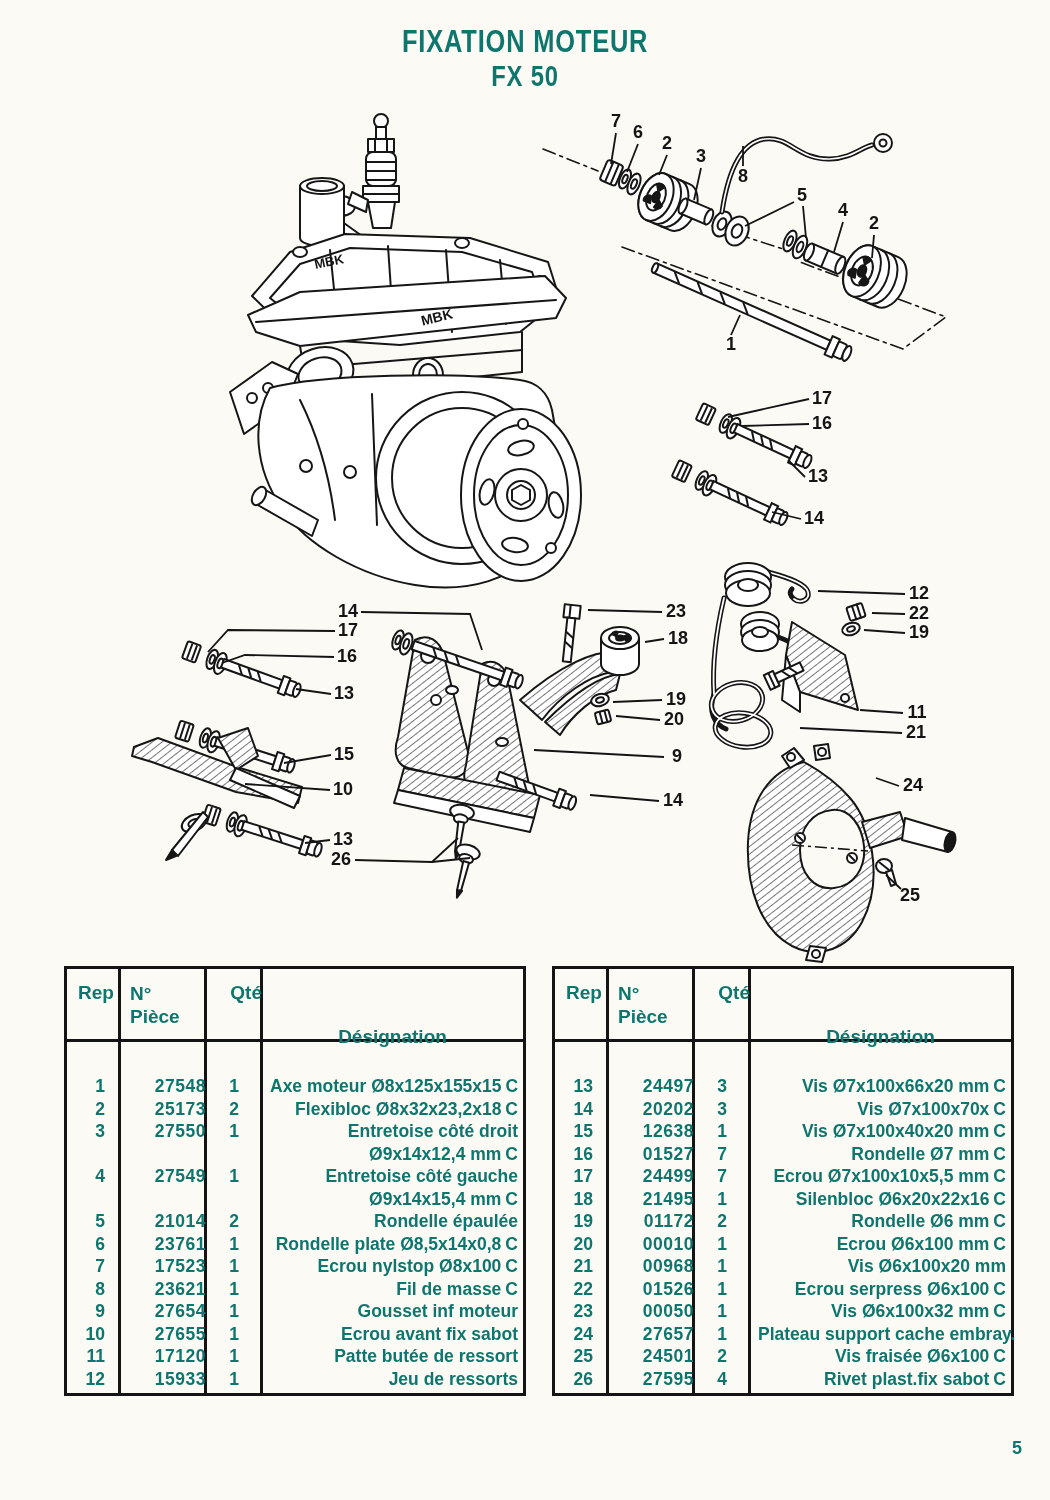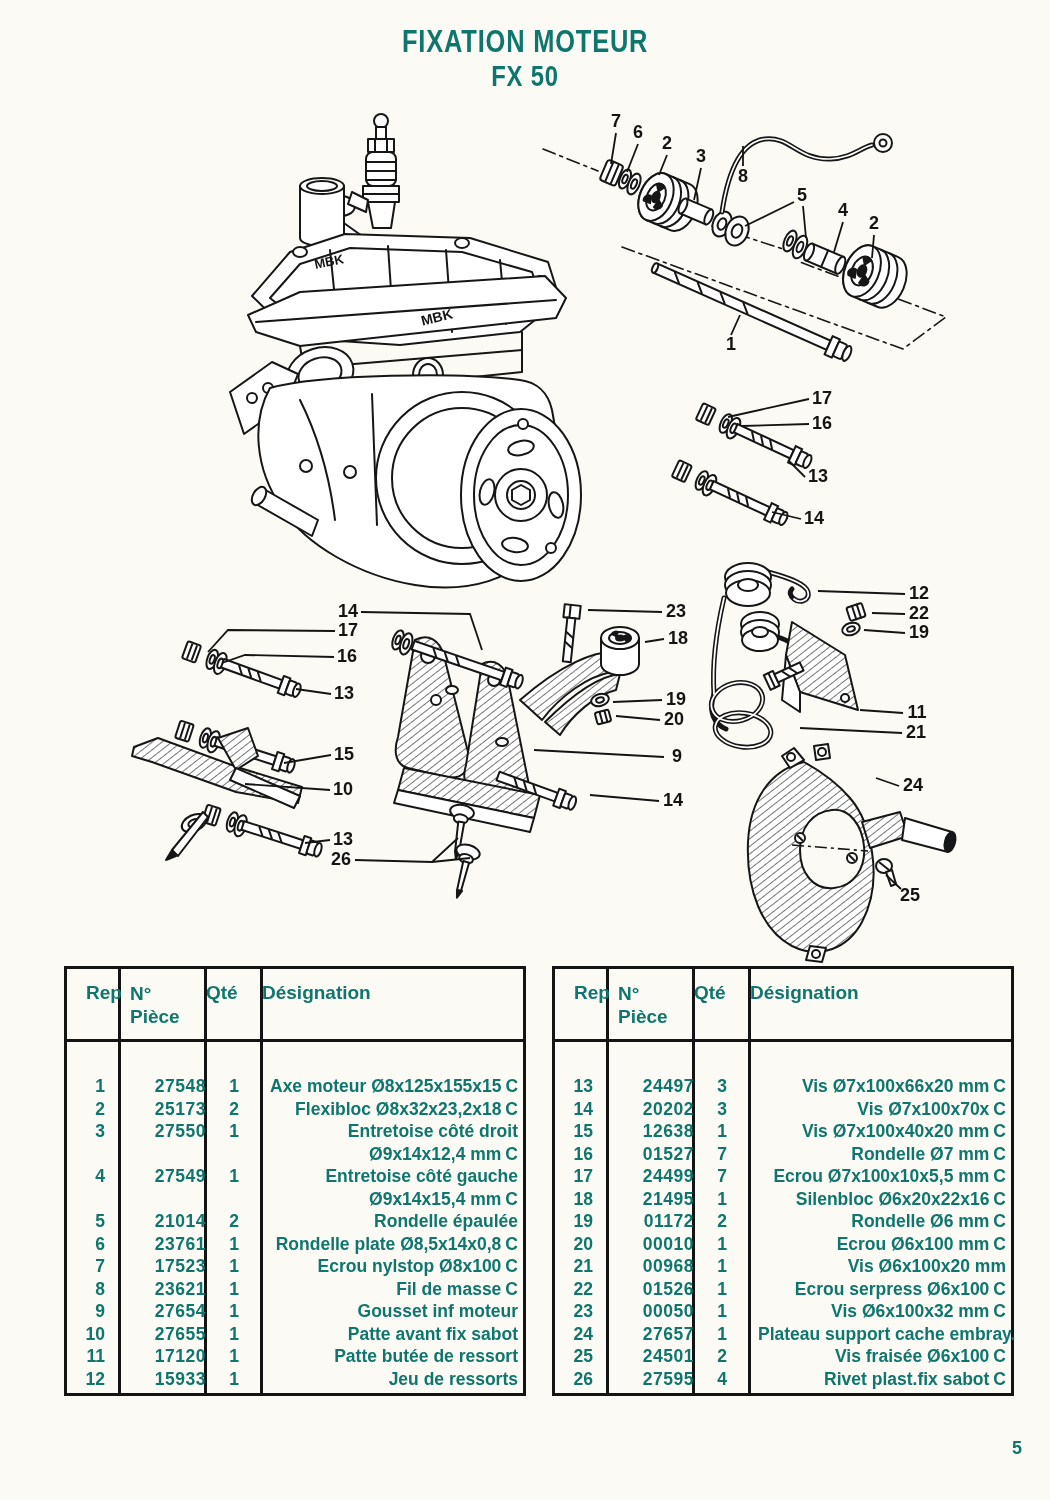--- a/index.html
+++ b/index.html
@@ -15,24 +15,24 @@
   .callout-text{font-family:"Liberation Sans",sans-serif;font-size:18px;font-weight:bold;fill:#141414;text-anchor:middle;}
   
   .ptable{position:absolute;top:966px;width:462px;height:430px;border:3px solid #141414;box-sizing:border-box;background:transparent;}
   #table-0{left:64px;} #table-1{left:552px;}
   .vl{position:absolute;top:0;bottom:0;width:3px;background:#141414;}
   .vl1{left:51px;} .vl2{left:137px;} .vl3{left:193px;}
   .hl{position:absolute;left:0;right:0;top:70px;height:3px;background:#141414;}
   .thead{position:absolute;top:0;left:0;right:0;height:70px;display:grid;grid-template-columns:53px 86px 56px 1fr;
          font-weight:bold;font-size:19px;}
   .th{padding-top:13px;}
-  .th-rep{padding-left:19px;}
+  .th-rep{padding-left:11px;}
   .th-piece{padding-left:10px;line-height:23px;}
-  .th-qty{text-align:left;}
-  .th-desig{}
+  .th-qty{text-align:right;}
+  .th-desig{text-align:center;margin-top:44px;}
   .tbody{position:absolute;top:73px;left:0;right:0;padding-top:33px;font-weight:bold;font-size:17.5px;}
   .trow{display:grid;grid-template-columns:53px 86px 56px 1fr;height:22.5px;line-height:22.5px;}
   .c-rep{text-align:right;padding-right:15px;}
   .c-piece{padding-left:12px;letter-spacing:.5px;text-align:right;}
   .c-qty{text-align:center;}
   .c-desig{padding-left:8px;padding-right:5px;display:flex;justify-content:flex-end;white-space:nowrap;}
   .cflag{padding-left:4px;}
   
   .pagenum{position:absolute;left:1012px;top:1438px;font-size:18px;font-weight:bold;}
 </style>
@@ -662,21 +662,21 @@
           <div class="c-qty">1</div>
           <div class="c-desig">
             <span>Gousset  inf moteur</span>
           </div>
         </div>
         <div class="trow">
           <div class="c-rep">10</div>
           <div class="c-piece">27655</div>
           <div class="c-qty">1</div>
           <div class="c-desig">
-            <span>Patte avant fix sabot</span>
+            <span>Ecrou avant fix sabot</span>
           </div>
         </div>
         <div class="trow">
           <div class="c-rep">11</div>
           <div class="c-piece">17120</div>
           <div class="c-qty">1</div>
           <div class="c-desig">
             <span>Patte butée de ressort</span>
           </div>
         </div>

